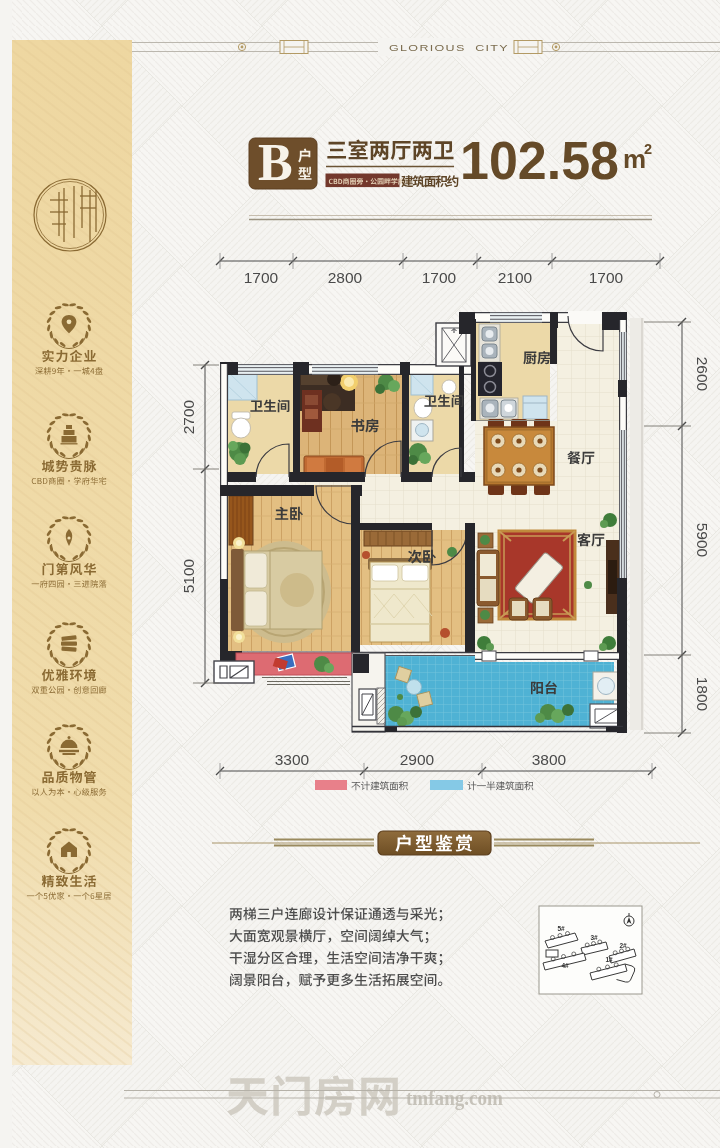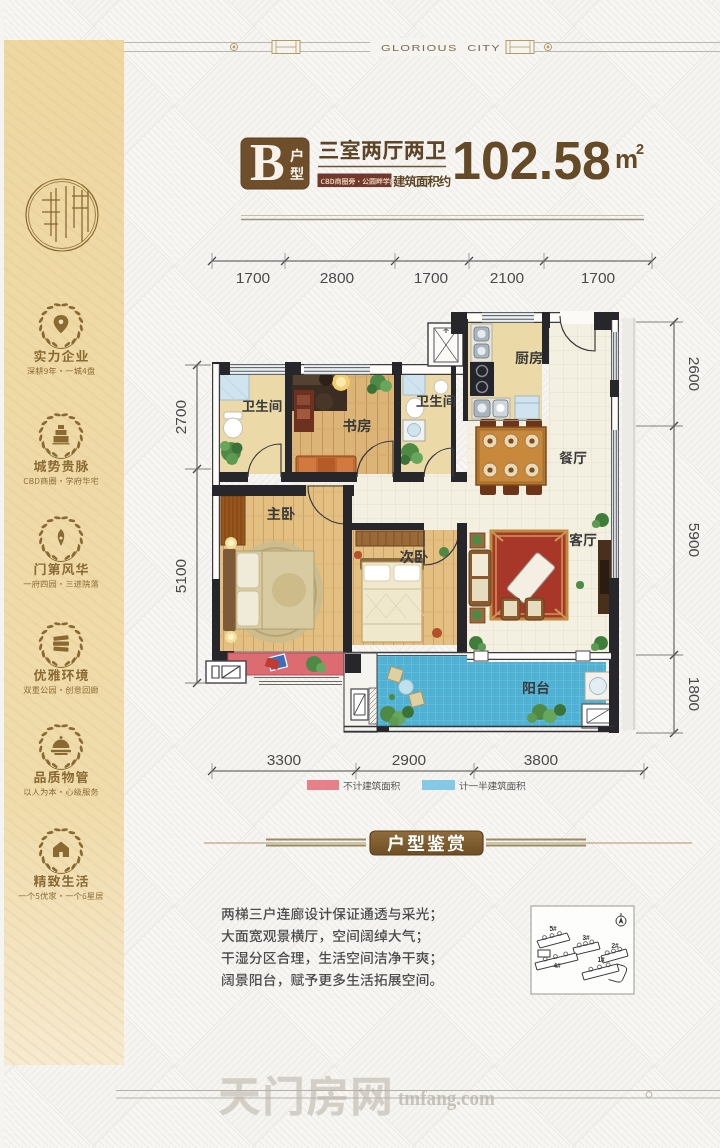--- a/index.html
+++ b/index.html
@@ -1,14 +1,14 @@
 <!DOCTYPE html>
 <html><head><meta charset="utf-8"><title>B</title>
 <style>html,body{margin:0;padding:0;width:720px;height:1148px;overflow:hidden;background:#f5f4f1;font-family:"Liberation Sans",sans-serif;}
-#page{position:absolute;left:4px;top:0;width:662px;height:1148px;}</style>
+#page{position:absolute;left:12px;top:0;width:662px;height:1148px;}</style>
 </head><body>
 <div id="page">
 <svg width="720" height="1148" viewBox="0 0 720 1148">
       <defs>
 <pattern id="h1" width="7" height="7" patternUnits="userSpaceOnUse">
  <rect width="7" height="7" fill="#f5f4f1"></rect>
  <line x1="0" y1="7" x2="7" y2="0" stroke="#eceae5" stroke-width="1.1"></line>
 </pattern>
 <pattern id="h2" width="7" height="7" patternUnits="userSpaceOnUse">
  <rect width="7" height="7" fill="#f7f6f3"></rect>

